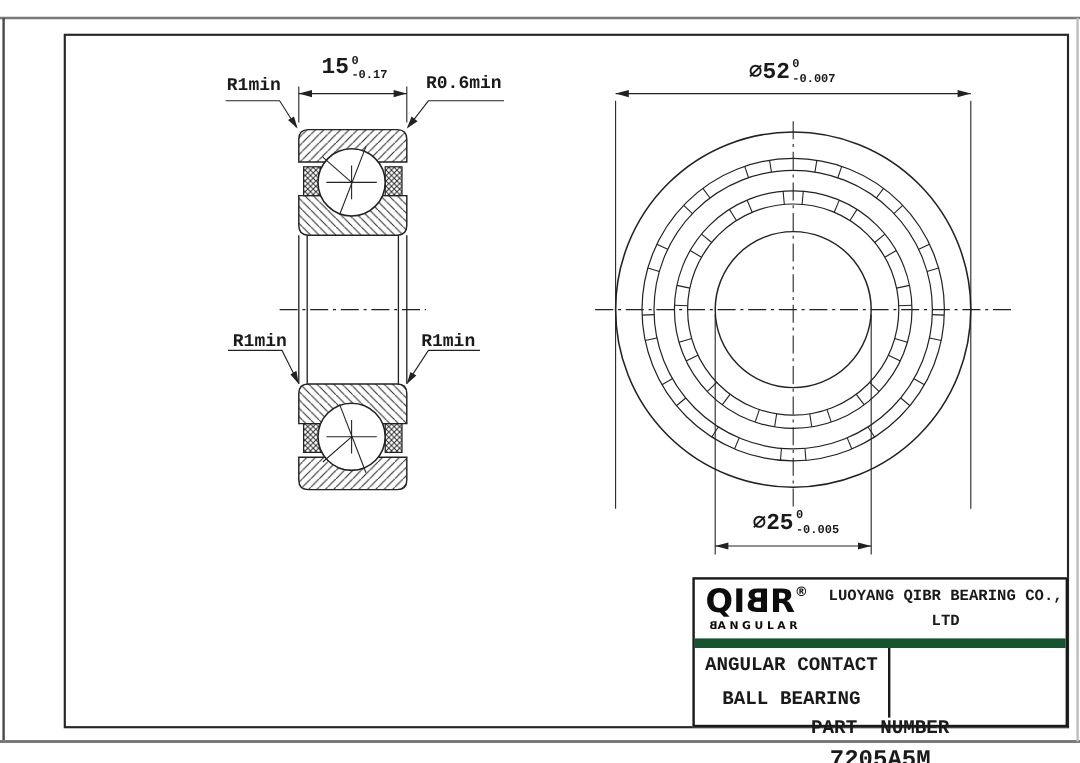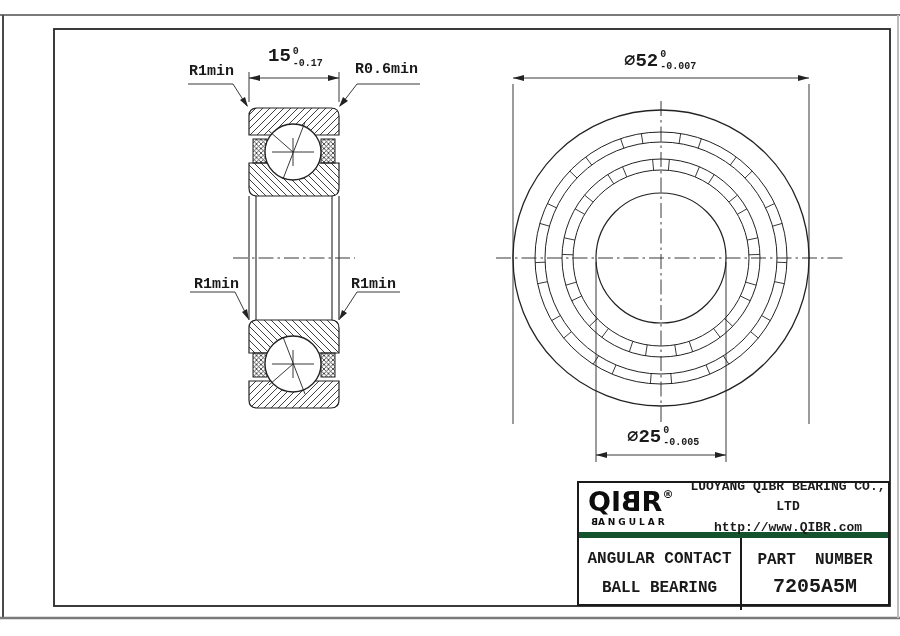--- a/index.html
+++ b/index.html
@@ -15,21 +15,21 @@
           border:2px solid #1a1a1a;box-sizing:border-box;background:#fff;}
   #tb-row1{display:flex;height:49px;align-items:center;}
   #tb-logo{width:100px;padding-left:9px;line-height:1;}
   #tb-logotext{font-family:"DejaVu Sans","Liberation Sans",sans-serif;font-weight:800;
                font-size:27px;letter-spacing:0px;color:#0d0d0d;}
   #tb-logotext .reg{font-size:11px;vertical-align:13px;font-weight:700;}
   #tb-bearings{font-family:"DejaVu Sans","Liberation Sans",sans-serif;font-weight:700;
                font-size:9px;letter-spacing:3px;margin-top:3px;color:#0d0d0d;}
   .mir{display:inline-block;transform:scaleX(-1);}
   #tb-company{flex:1;text-align:center;font-size:13px;font-weight:bold;line-height:1.55;}
-  #tb-row2{display:flex;height:72px;border-top:6px solid #14532d;}
+  #tb-row2{display:flex;height:72px;border-top:8px solid #14532d;flex-direction:column;}
   #tb-product{width:161px;border-right:2px solid #1a1a1a;display:flex;flex-direction:column;
               justify-content:center;align-items:center;font-size:16px;font-weight:bold;line-height:1.8;}
   #tb-part{flex:1;display:flex;flex-direction:column;justify-content:center;align-items:center;}
   #tb-part-label{font-size:16px;font-weight:bold;white-space:pre;}
   #tb-part-number{font-size:20px;font-weight:bold;margin-top:6px;}
 </style>
 </head>
 <body>
 
 <div id="page">
@@ -214,21 +214,20 @@
   </div>
 
   <div id="tblock">
     <div id="tb-row1">
       <div id="tb-logo">
         <div id="tb-logotext"><span>QI</span><span class="mir">B</span><span>R</span><span class="reg">®</span></div>
         <div id="tb-bearings"><span class="mir">B</span><span>ANGULAR</span></div>
       </div>
       <div id="tb-company">
         <div>LUOYANG QIBR BEARING CO., LTD</div>
-        <div>http://www.QIBR.com</div>
       </div>
     </div>
     <div id="tb-row2">
       <div id="tb-product">
         <div>ANGULAR CONTACT</div>
         <div>BALL BEARING</div>
       </div>
       <div id="tb-part">
         <div id="tb-part-label">PART  NUMBER</div>
         <div id="tb-part-number">7205A5M</div>

